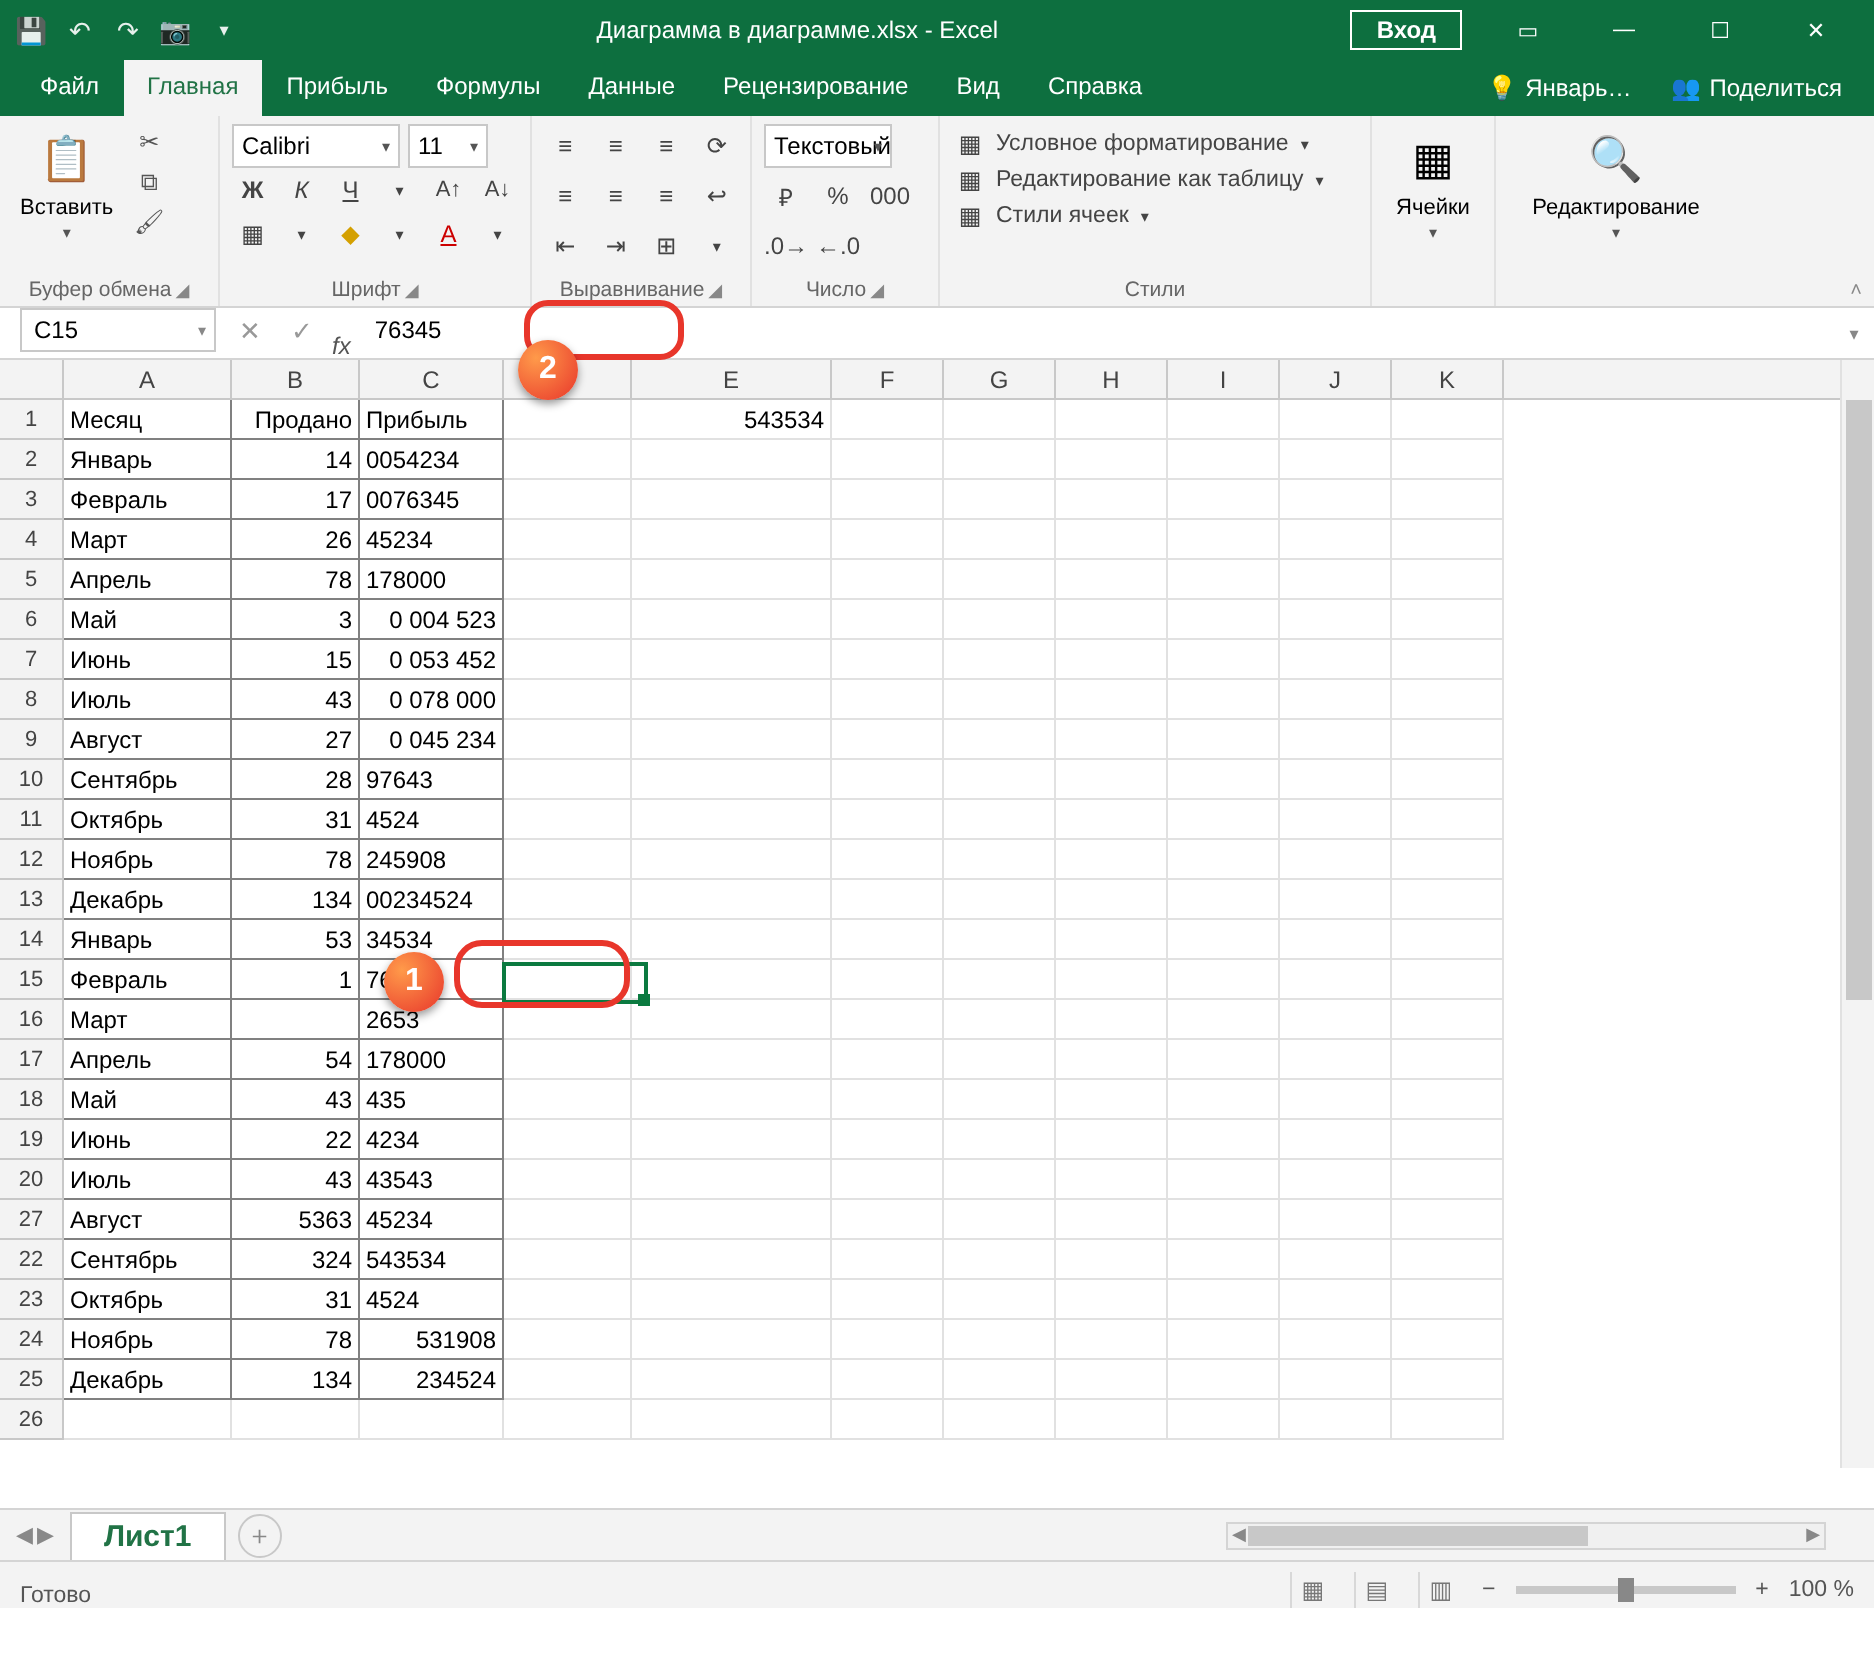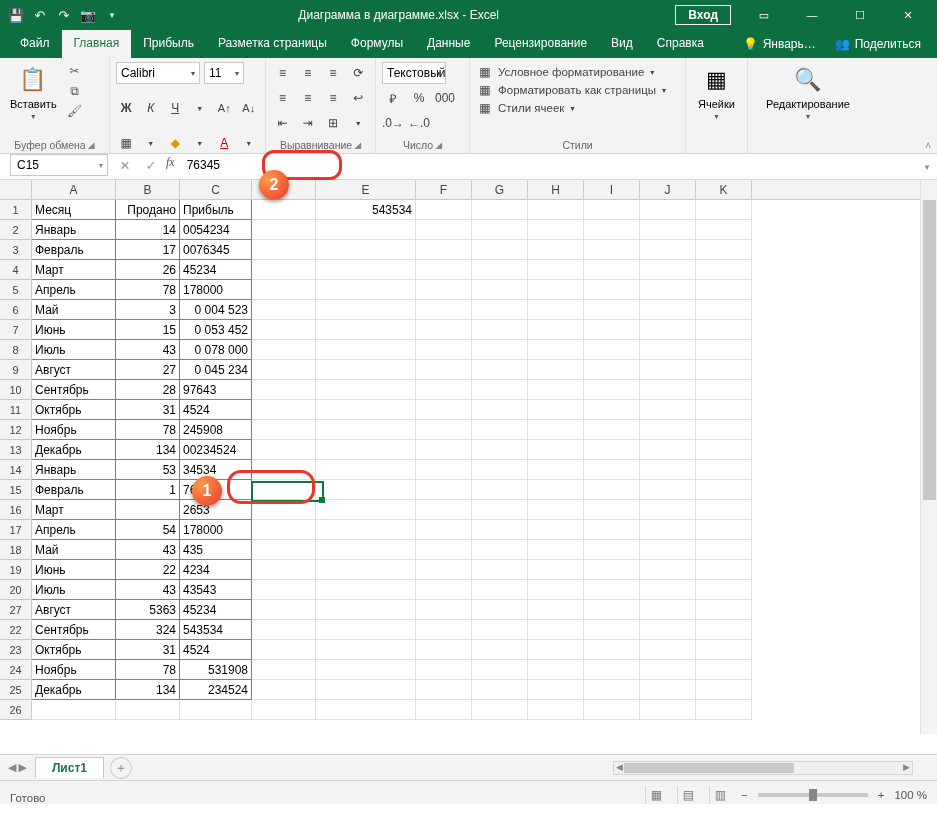--- a/index.html
+++ b/index.html
@@ -28,41 +28,41 @@
 .font-sel .dd { position:absolute; right:4px; font-size:8px; color:#555; }
 .font-row { display:flex; gap:4px; align-items:center; }
 .font-btn { width:22px; height:22px; display:flex; align-items:center; justify-content:center; font-size:12px; color:#444; }
 .dialog-launcher { font-size:9px; color:#888; }
 .styles-item { display:flex; align-items:center; gap:4px; font-size:11.5px; color:#444; padding:1px 0; }
 .styles-item .ico-s { width:18px; text-align:center; font-size:12px; }
 .formula-bar { height:26px; border-bottom:1px solid #d4d4d4; display:flex; background:#fff; }
 .name-box { width:98px; height:22px; border:1px solid #c8c8c8; margin:0 4px 0 10px; padding:0 18px 0 6px; font-size:12px; display:flex; align-items:center; position:relative; background:#fff;}
 .name-box .dd { position:absolute; right:4px; font-size:8px; color:#888; }
 .fb-btn { width:26px; height:22px; display:flex; align-items:center; justify-content:center; color:#999; font-size:13px; }
-.fx-lbl { font-style:italic; font-size:12px; color:#555; margin:1px 6px 0 2px;font-family:Liberation Serif, serif; }
+.fx-lbl { font-style:italic; font-size:12px; color:#555; margin:12px 6px 0 2px; }
 .fb-input { flex:1; height:22px; padding:0 6px; font-size:12px; display:flex; align-items:center; position:relative; }
 .callout-2 { position:absolute; left:262px; top:-4px; width:80px; height:30px; border:3px solid #e8362b; border-radius:12px; pointer-events:none; }
 .badge { position:absolute; width:30px; height:30px; border-radius:50%; background:radial-gradient(circle at 30% 30%,#ff9a4a,#e8362b); color:#fff; font-weight:bold; font-size:16px; display:flex; align-items:center; justify-content:center; box-shadow:0 2px 4px rgba(0,0,0,.4); z-index:50; }
 .grid-wrap { position:relative; height:574px; overflow:hidden; background:#fff; }
 .col-headers { display:flex; height:20px; background:#f3f3f3; border-bottom:1px solid #c8c8c8; position:sticky; top:0; }
 .corner { width:32px; border-right:1px solid #c8c8c8; background:#f3f3f3; }
 .col-h { border-right:1px solid #c8c8c8; text-align:center; font-size:12px; color:#444; line-height:20px; background:#f3f3f3; }
 .col-A{width:84px}.col-B{width:64px}.col-C{width:72px}.col-D{width:64px}.col-E{width:100px}
 .col-F,.col-G,.col-H,.col-I,.col-J,.col-K{width:56px}
 .row { display:flex; height:20px; }
 .row-h { width:32px; background:#f3f3f3; border-right:1px solid #c8c8c8; border-bottom:1px solid #c8c8c8; text-align:center; font-size:11px; color:#444; line-height:20px; }
 .cell { border-right:1px solid #e1e1e1; border-bottom:1px solid #e1e1e1; padding:0 3px; font-size:12px; line-height:20px; white-space:nowrap; overflow:hidden; }
 .cell.tb { border-right:1px solid #808080; border-bottom:1px solid #808080; }
 .cell.r { text-align:right; }
 .callout-1 { position:absolute; left:227px; top:290px; width:88px; height:34px; border:3px solid #e8362b; border-radius:14px; pointer-events:none; z-index:40; }
 .sel-cell { position:absolute; left:251px; top:301px; width:73px; height:21px; border:2px solid #0b7a40; pointer-events:none; z-index:30; }
 .sel-cell::after { content:""; position:absolute; right:-3px; bottom:-3px; width:6px; height:6px; background:#0b7a40; }
 .sheet-tabs { height:26px; background:#f3f3f3; border-top:1px solid #d4d4d4; display:flex; align-items:center; padding:0 8px; position:relative; }
 .sheet-nav { display:flex; gap:2px; color:#888; font-size:11px; margin-right:8px; }
-.sheet-tab { background:#fff; border:1px solid #c8c8c8; border-bottom:none; padding:3px 16px; font-size:12px; color:#217346; font-weight:bold; }
+.sheet-tab { background:#fff; border:1px solid #c8c8c8; border-bottom:none; padding:3px 16px; font-size:15px; color:#217346; font-weight:bold; }
 .sheet-add { width:22px; height:22px; border:1px solid #c8c8c8; border-radius:50%; margin-left:6px; display:flex; align-items:center; justify-content:center; color:#888; font-size:13px; }
 .h-scroll { position:absolute; right:24px; top:6px; width:300px; height:14px; background:#f0f0f0; border:1px solid #d4d4d4; }
 .h-scroll .thumb { position:absolute; left:10px; top:1px; width:170px; height:10px; background:#c8c8c8; }
 .status-bar { height:24px; background:#f3f3f3; border-top:1px solid #d4d4d4; display:flex; align-items:flex-end; padding:0 10px; font-size:11.5px; color:#555; }
 .status-right { margin-left:auto; display:flex; align-items:center; gap:10px; }
 .view-btn { width:22px; height:18px; display:flex; align-items:center; justify-content:center; color:#777; font-size:12px; border-left:1px solid #d8d8d8; }
 .zoom-slider { width:110px; height:4px; background:#c8c8c8; position:relative; }
 .zoom-slider .knob { position:absolute; left:50%; top:-4px; width:8px; height:12px; background:#888; transform:translateX(-50%); }
 .v-scroll { position:absolute; right:0; top:0; width:17px; height:554px; background:#f3f3f3; border-left:1px solid #e1e1e1; }
 .v-scroll .thumb { position:absolute; top:20px; left:2px; width:13px; height:300px; background:#c8c8c8; }
@@ -87,21 +87,20 @@
     <span class="title-btn">—</span>
     <span class="title-btn">☐</span>
     <span class="title-btn">✕</span>
   </div>
 </div>
 
 <div class="tabs-bar">
   <div class="tab">Файл</div>
   <div class="tab active">Главная</div>
   <div class="tab">Прибыль</div>
-  <div class="tab">Разметка страницы</div>
   <div class="tab">Формулы</div>
   <div class="tab">Данные</div>
   <div class="tab">Рецензирование</div>
   <div class="tab">Вид</div>
   <div class="tab">Справка</div>
   <div class="tab-right">
     <div class="tab-help">
         <span>💡</span>
         <span>Январь…</span>
       </div>
@@ -127,21 +126,21 @@
         <span class="small-ico">🖌</span>
       </div>
     </div>
     <div class="ribbon-group-label">
         <span>Буфер обмена</span>
         <span class="dialog-launcher">◢</span>
       </div>
   </div>
 
   <div class="ribbon-group" style="width:156px">
-    <div style="display:flex;flex-direction:column;gap:13px">
+    <div style="display:flex;flex-direction:column;gap:0">
       <div class="font-row">
         <div class="font-sel" style="width:84px">
             <span>Calibri</span>
             <span class="dd">▾</span>
           </div>
         <div class="font-sel" style="width:40px">
             <span>11</span>
             <span class="dd">▾</span>
           </div>
       </div>
@@ -227,21 +226,21 @@
 
   <div class="ribbon-group" style="width:216px">
     <div style="display:flex;flex-direction:column;gap:2px;padding-top:2px">
       <div class="styles-item">
           <span class="ico-s">▦</span>
           <span>Условное форматирование</span>
           <span style="font-size:8px;margin-left:2px">▾</span>
         </div>
       <div class="styles-item">
           <span class="ico-s">▦</span>
-          <span>Форматировать как страницы</span>
+          <span>Редактирование как таблицу</span>
           <span style="font-size:8px;margin-left:2px">▾</span>
         </div>
       <div class="styles-item">
           <span class="ico-s">▦</span>
           <span>Стили ячеек</span>
           <span style="font-size:8px;margin-left:2px">▾</span>
         </div>
     </div>
     <div class="ribbon-group-label">
         <span>Стили</span>

